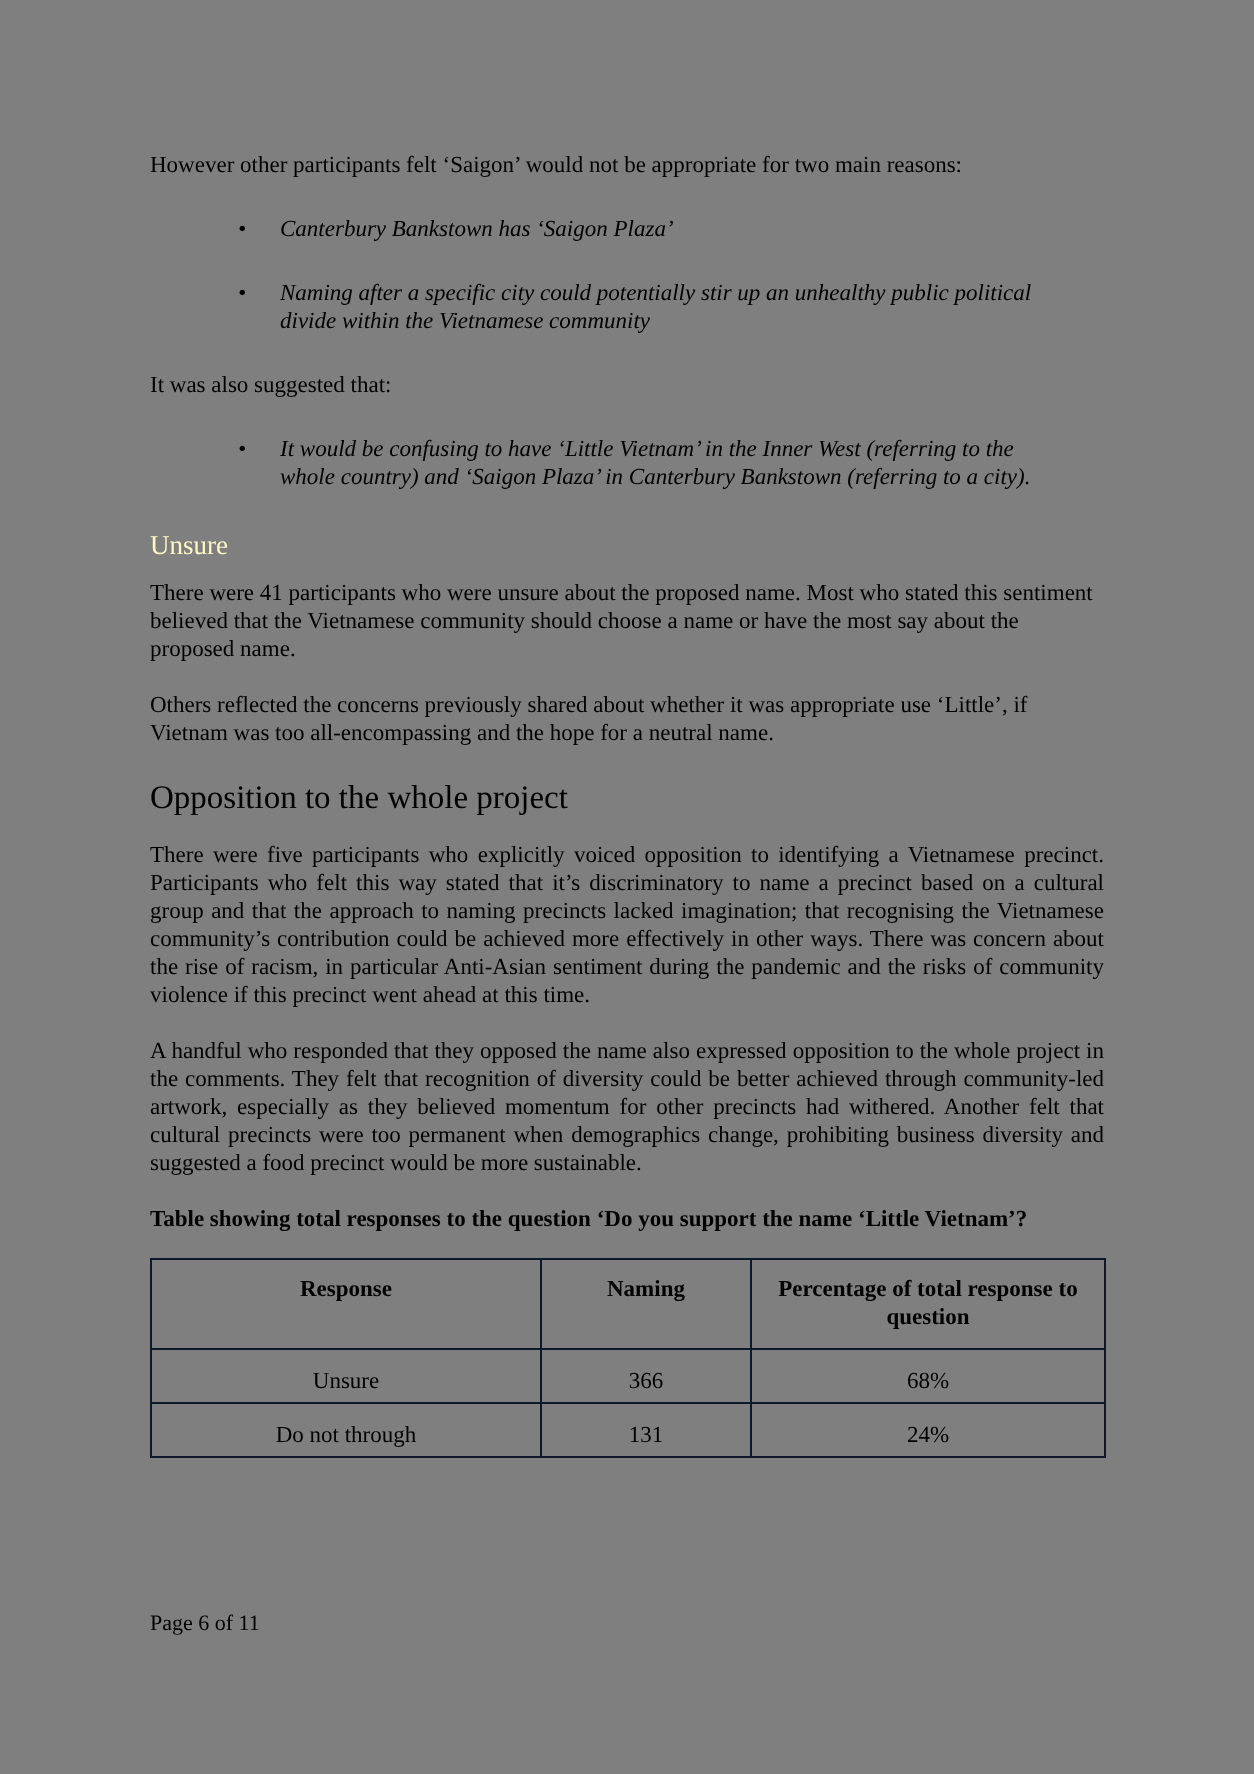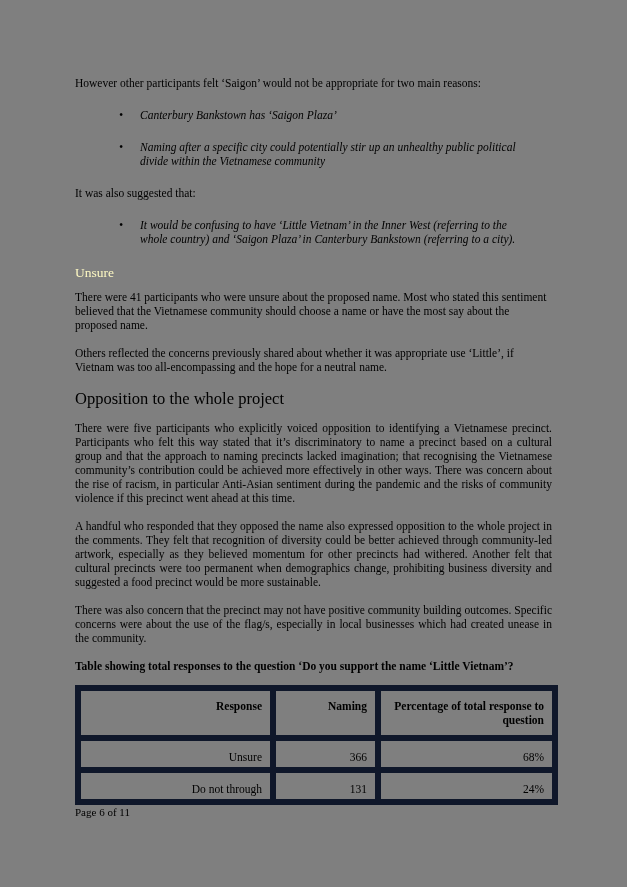--- a/index.html
+++ b/index.html
@@ -71,24 +71,24 @@
     text-align: justify;
     margin: 0 0 12px 0;
   }
   table.results {
     border-collapse: collapse;
     width: 100%;
     table-layout: fixed;
   }
   table.results th,
   table.results td {
-    border: 6px solid #0f172a;
+    border: 1px solid #0f172a;
     font-size: 11.5px;
     line-height: 14px;
-    text-align: right;
+    text-align: center;
   }
   table.results th {
     font-weight: 700;
     vertical-align: top;
     padding: 8px 8px 8px 8px;
   }
   table.results td {
     font-weight: 400;
     vertical-align: bottom;
     padding: 9px 8px 3px 8px;
@@ -128,21 +128,20 @@
     <p class="body-para">There were 41 participants who were unsure about the proposed name. Most who stated this sentiment believed that the Vietnamese community should choose a name or have the most say about the proposed name.</p>
 
     <p class="body-para">Others reflected the concerns previously shared about whether it was appropriate use ‘Little’, if Vietnam was too all-encompassing and the hope for a neutral name.</p>
 
     <h2 class="section-heading">Opposition to the whole project</h2>
 
     <p class="body-para justify">There were five participants who explicitly voiced opposition to identifying a Vietnamese precinct. Participants who felt this way stated that it’s discriminatory to name a precinct based on a cultural group and that the approach to naming precincts lacked imagination; that recognising the Vietnamese community’s contribution could be achieved more effectively in other ways. There was concern about the rise of racism, in particular Anti-Asian sentiment during the pandemic and the risks of community violence if this precinct went ahead at this time.</p>
 
     <p class="body-para justify">A handful who responded that they opposed the name also expressed opposition to the whole project in the comments. They felt that recognition of diversity could be better achieved through community-led artwork, especially as they believed momentum for other precincts had withered. Another felt that cultural precincts were too permanent when demographics change, prohibiting business diversity and suggested a food precinct would be more sustainable.</p>
 
-    <p class="body-para justify">There was also concern that the precinct may not have positive community building outcomes. Specific concerns were about the use of the flag/s, especially in local businesses which had created unease in the community.</p>
 
     <p class="table-caption">Table showing total responses to the question ‘Do you support the name ‘Little Vietnam’?</p>
 
     <table class="results">
       <colgroup>
         <col class="c1">
           <col class="c2">
           <col class="c3">
       </colgroup>
       <thead>

